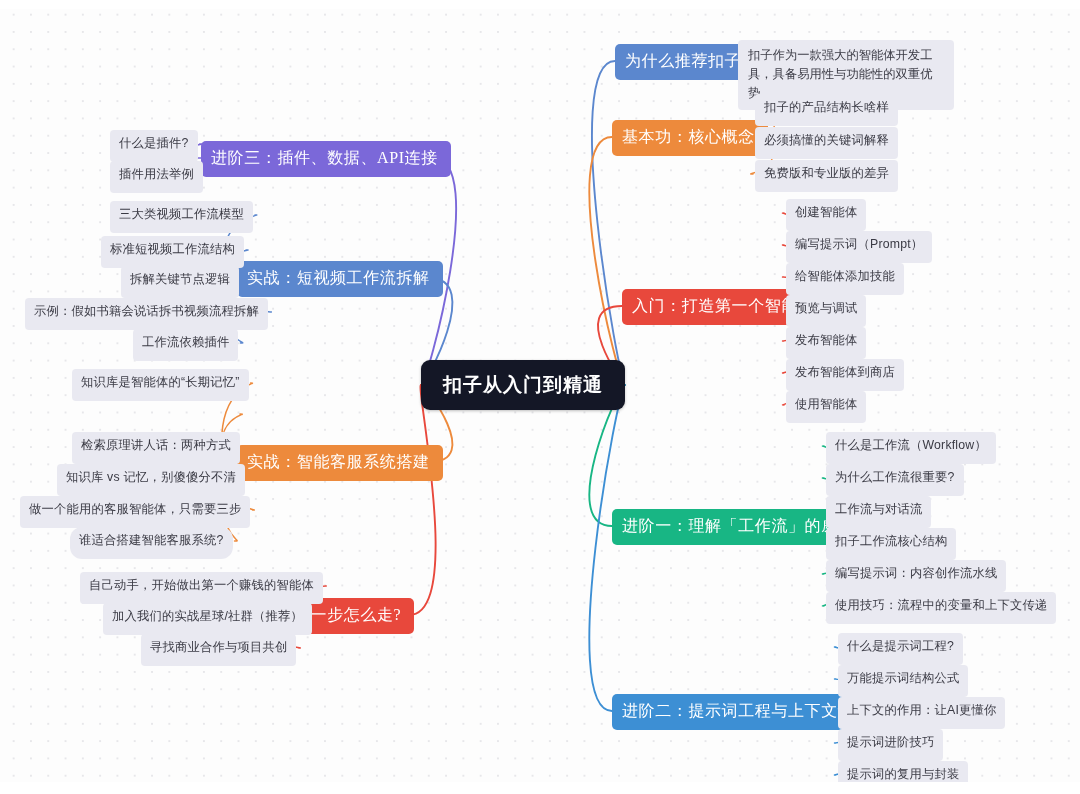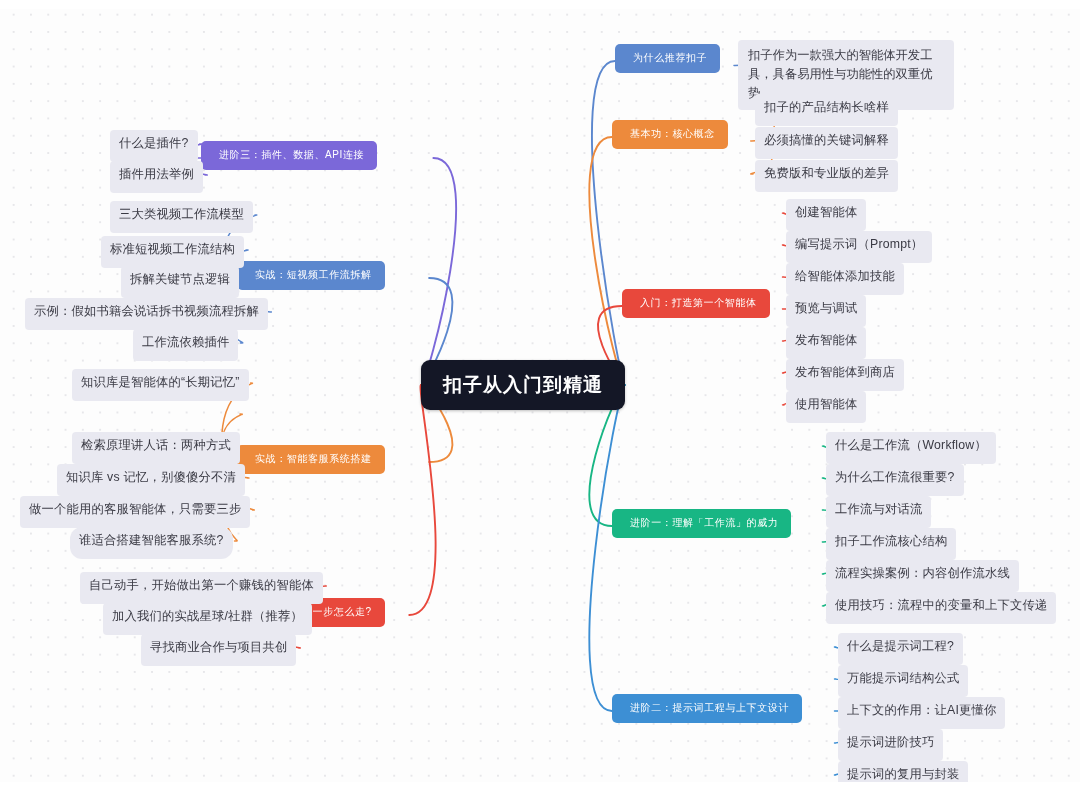--- a/index.html
+++ b/index.html
@@ -24,22 +24,23 @@
 
   .root{
     background:#141726;color:#ffffff;
     border-radius:9px;
     font-size:19px;font-weight:bold;letter-spacing:1px;
     padding:12px 22px;
     box-shadow:0 1px 3px rgba(0,0,0,.25);
   }
   .branch{
     color:#ffffff;border-radius:5px;
-    font-size:10px;letter-spacing:.6px;
-    padding:7px 13px 8px 18px;
+    font-size:16px;letter-spacing:.6px;
+    padding:7px 13px 8px 10px;
+    font-family:Liberation Serif, serif;
   }
   .leaf{
     background:#e9e9f1;color:#3a3a44;
     border-radius:4px;
     font-size:12.3px;letter-spacing:.2px;
     padding:5px 9px 10px 9px;
   }
   .note{
     background:#e9e9f1;color:#3a3a44;
     border-radius:4px;
@@ -128,21 +129,21 @@
   <div class="node leaf" style="left:786px;top:295px;">预览与调试</div>
   <div class="node leaf" style="left:786px;top:327px;">发布智能体</div>
   <div class="node leaf" style="left:786px;top:359px;">发布智能体到商店</div>
   <div class="node leaf" style="left:786px;top:391px;">使用智能体</div>
 
   <div class="node branch" style="left:612px;top:509px;background:#18b684;">进阶一：理解「工作流」的威力</div>
   <div class="node leaf" style="left:826px;top:432px;">什么是工作流（Workflow）</div>
   <div class="node leaf" style="left:826px;top:464px;">为什么工作流很重要?</div>
   <div class="node leaf" style="left:826px;top:496px;">工作流与对话流</div>
   <div class="node leaf" style="left:826px;top:528px;">扣子工作流核心结构</div>
-  <div class="node leaf" style="left:826px;top:560px;">流程实操案例：内容创作流水线</div>
+  <div class="node leaf" style="left:826px;top:560px;">编写提示词：内容创作流水线</div>
   <div class="node leaf" style="left:826px;top:592px;">使用技巧：流程中的变量和上下文传递</div>
 
   <div class="node branch" style="left:612px;top:694px;background:#3d8fd4;">进阶二：提示词工程与上下文设计</div>
   <div class="node leaf" style="left:838px;top:633px;">什么是提示词工程?</div>
   <div class="node leaf" style="left:838px;top:665px;">万能提示词结构公式</div>
   <div class="node leaf" style="left:838px;top:697px;">上下文的作用：让AI更懂你</div>
   <div class="node leaf" style="left:838px;top:729px;">提示词进阶技巧</div>
   <div class="node leaf" style="left:838px;top:761px;">提示词的复用与封装</div>
 
   <div class="node branch" style="left:201px;top:141px;background:#7b68d9;">进阶三：插件、数据、API连接</div>

